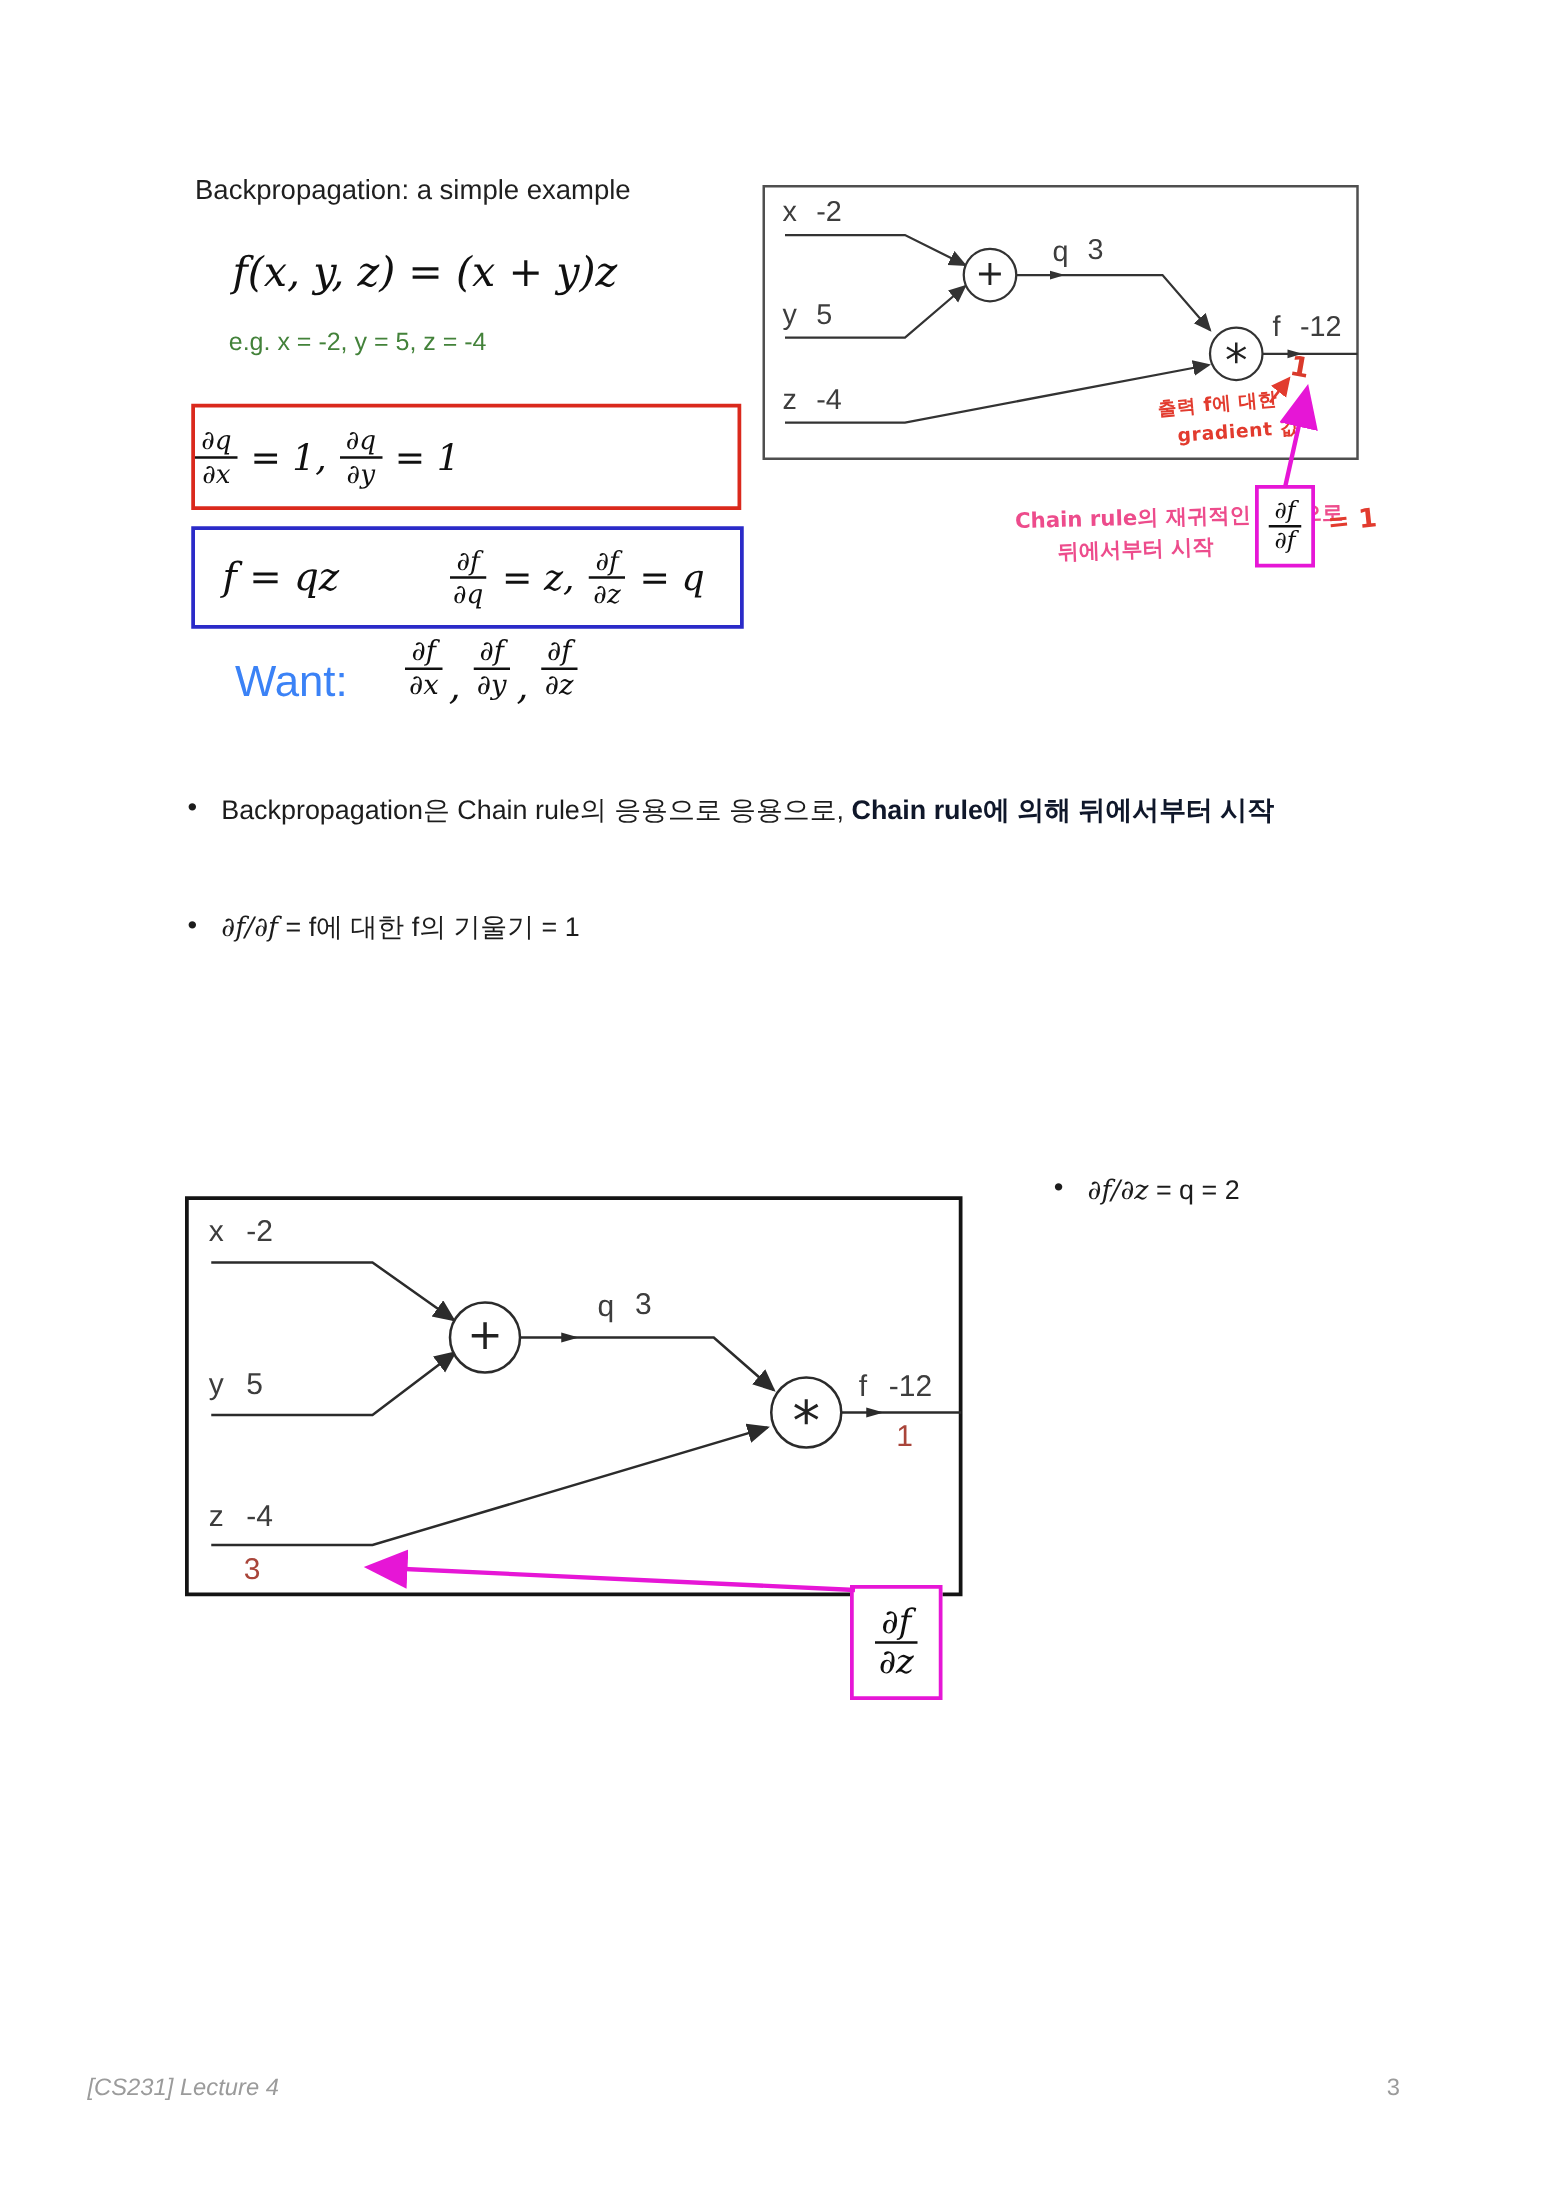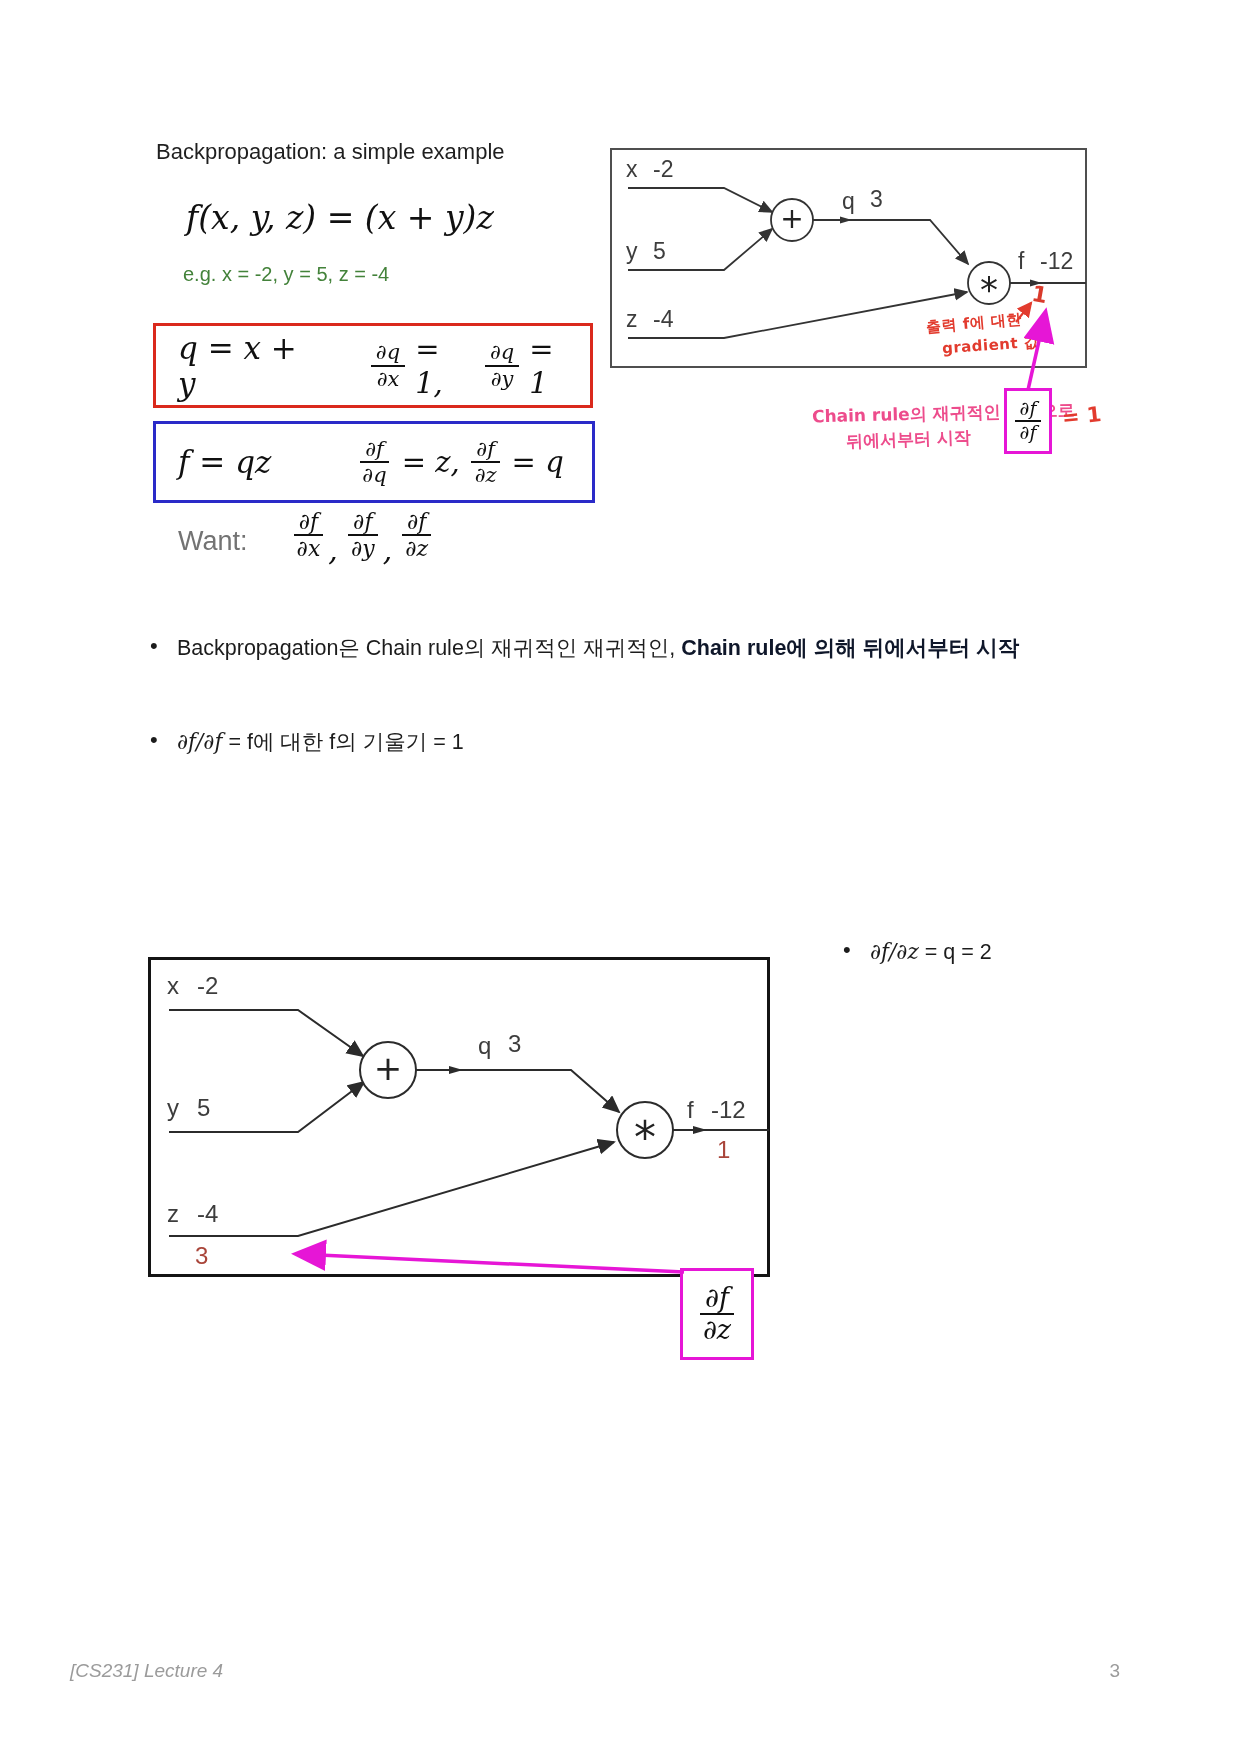--- a/index.html
+++ b/index.html
@@ -38,21 +38,20 @@
 
 <div class="page">
 
   <div class="abs sans" style="left:156px;top:139px;font-size:22px;color:#1f1f1f;">Backpropagation: a simple example</div>
 
   <div class="abs math" style="left:186px;top:198px;font-size:33px;text-align:center;">f(x, y, z) = (x + y)z</div>
 
   <div class="abs sans green" style="left:183px;top:263px;font-size:20px;">e.g. x = -2, y = 5, z = -4</div>
 
   <div class="abs eqbox" style="left:153px;top:323px;width:440px;height:85px;border:3px solid #da291c;">
-    <span class="math" style="font-size:31px;margin-left:22px;margin-right:50px;">q = x + y</span>
     <span class="frac">
       <span class="num">∂q</span>
       <span class="den">∂x</span>
     </span>
     <span class="math mid">= 1,</span>
     <span class="frac">
       <span class="num">∂q</span>
       <span class="den">∂y</span>
     </span>
     <span class="math mid">= 1</span>
@@ -66,21 +65,21 @@
     </span>
     <span class="math mid">= z,</span>
     <span class="frac">
       <span class="num">∂f</span>
       <span class="den">∂z</span>
     </span>
     <span class="math mid">= q</span>
   </div>
 
   <div class="abs" style="left:172px;top:510px;display:flex;align-items:flex-start;">
-    <span class="sans" style="font-size:27px;color:#737373;margin:16px 44px 0 6px;">Want:</span>
+    <span class="sans" style="font-size:35px;color:#3b82f6;margin:16px 44px 0 16px;">Want:</span>
     <span class="frac wantfrac">
       <span class="num">∂f</span>
       <span class="den">∂x</span>
     </span>
     <span class="math want-comma">,</span>
     <span class="frac wantfrac">
       <span class="num">∂f</span>
       <span class="den">∂y</span>
     </span>
     <span class="math want-comma">,</span>
@@ -133,21 +132,21 @@
   <div class="notebox" style="left:1004px;top:388px;width:48px;height:66px;border:3px solid #e616d6;">
     <span class="frac" style="font-size:19px;">
       <span class="num">∂f</span>
       <span class="den">∂f</span>
     </span>
   </div>
   <span class="abs hand" style="left:1062px;top:404px;font-size:21px;color:#e23b2e;transform:rotate(-6deg);">= 1</span>
 
   <div class="bullet" style="left:150px;top:628px;width:848px;">
     <span class="dot">•</span>
-    <span>Backpropagation은 Chain rule의 재귀적인 재귀적인, </span><span class="b1-magenta">Chain rule에 의해 뒤에서부터 시작</span>
+    <span>Backpropagation은 Chain rule의 응용으로 응용으로, </span><span class="b1-magenta">Chain rule에 의해 뒤에서부터 시작</span>
   </div>
 
   <div class="bullet" style="left:150px;top:722px;width:848px;">
     <span class="dot">•</span>
     <span class="bmath">∂f/∂f</span><span> = f에 대한 f의 기울기 = 1</span>
   </div>
 
   <div class="bullet" style="left:843px;top:932px;width:260px;">
     <span class="dot">•</span>
     <span class="bmath">∂f/∂z</span><span> = q = 2</span>

